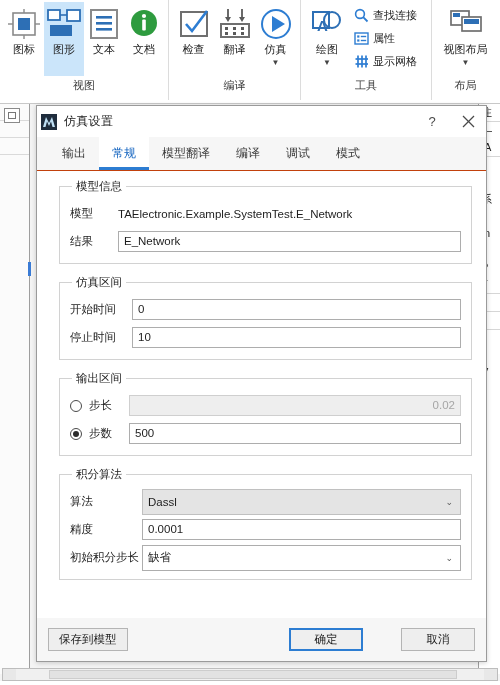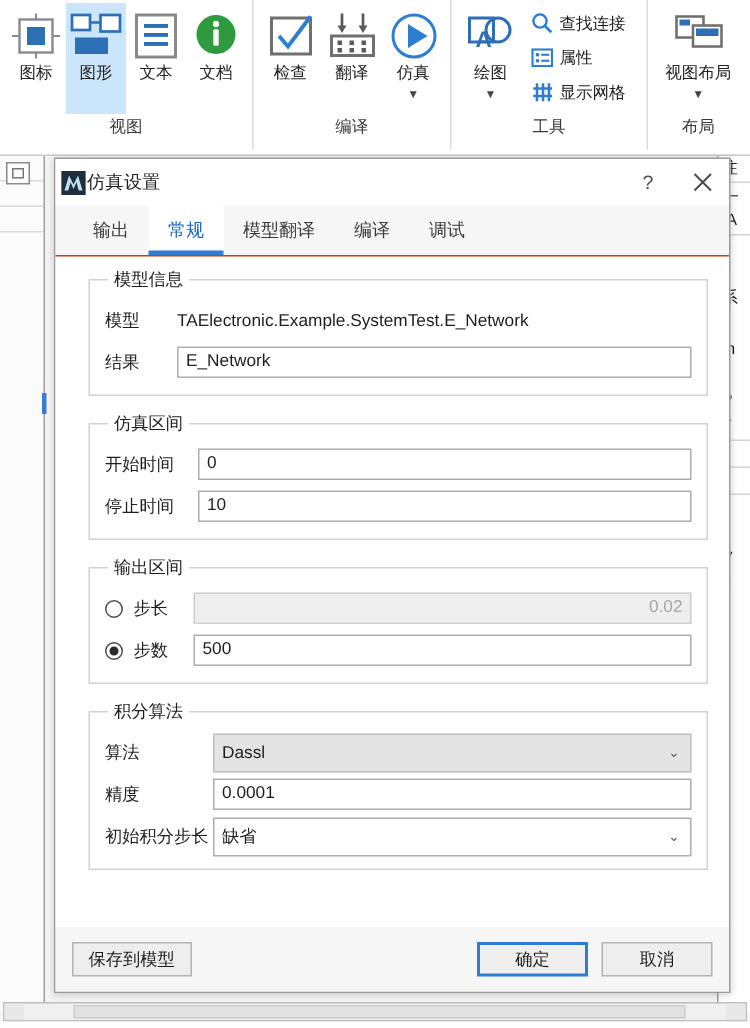--- a/index.html
+++ b/index.html
@@ -196,21 +196,21 @@
   }
   #dlg-icon {
     width: 16px; height: 16px;
     margin-left: 4px;
     background: #1f2d3d;
     position: relative;
     flex: 0 0 auto;
   }
   #dlg-icon svg { display:block; }
   #dlg-title {
-    margin-left: 1px;
+    margin-left: 7px;
     font-size: 12px;
     color: #1d1d1d;
     font-weight: normal;
     letter-spacing: 0.3px;
   }
   #titlebar .spacer { flex: 1 1 auto; }
   .tbtn {
     width: 36px; height: 30px;
     display: flex; align-items: center; justify-content: center;
     font-size: 13px; color: #4a4a4a;
@@ -350,20 +350,21 @@
   }
 
   #dlg-footer {
     height: 43px;
     background: #f6f6f6;
     display: flex;
     align-items: center;
     padding: 0 11px;
     box-sizing: border-box;
     flex: 0 0 auto;
+    gap: 29px;
   }
   .btn {
     height: 23px;
     min-width: 74px;
     border: 1px solid #b4b4b4;
     background: #eeeeee;
     font-family: "Liberation Sans", sans-serif;
     font-size: 11.5px;
     color: #1d1d1d;
     box-sizing: border-box;
@@ -622,20 +623,23 @@
     </div>
     <div class="tab">
       <span>模型翻译</span>
     </div>
     <div class="tab">
       <span>编译</span>
     </div>
     <div class="tab">
       <span>调试</span>
     </div>
+    <div class="tab">
+      <span>模式</span>
+    </div>
   </div>
 
   <div id="dlg-body">
 
     <fieldset class="grp">
       <legend>模型信息</legend>
       <div class="row">
         <span class="lbl w48">模型</span>
         <span class="statictext">TAElectronic.Example.SystemTest.E_Network</span>
       </div>

